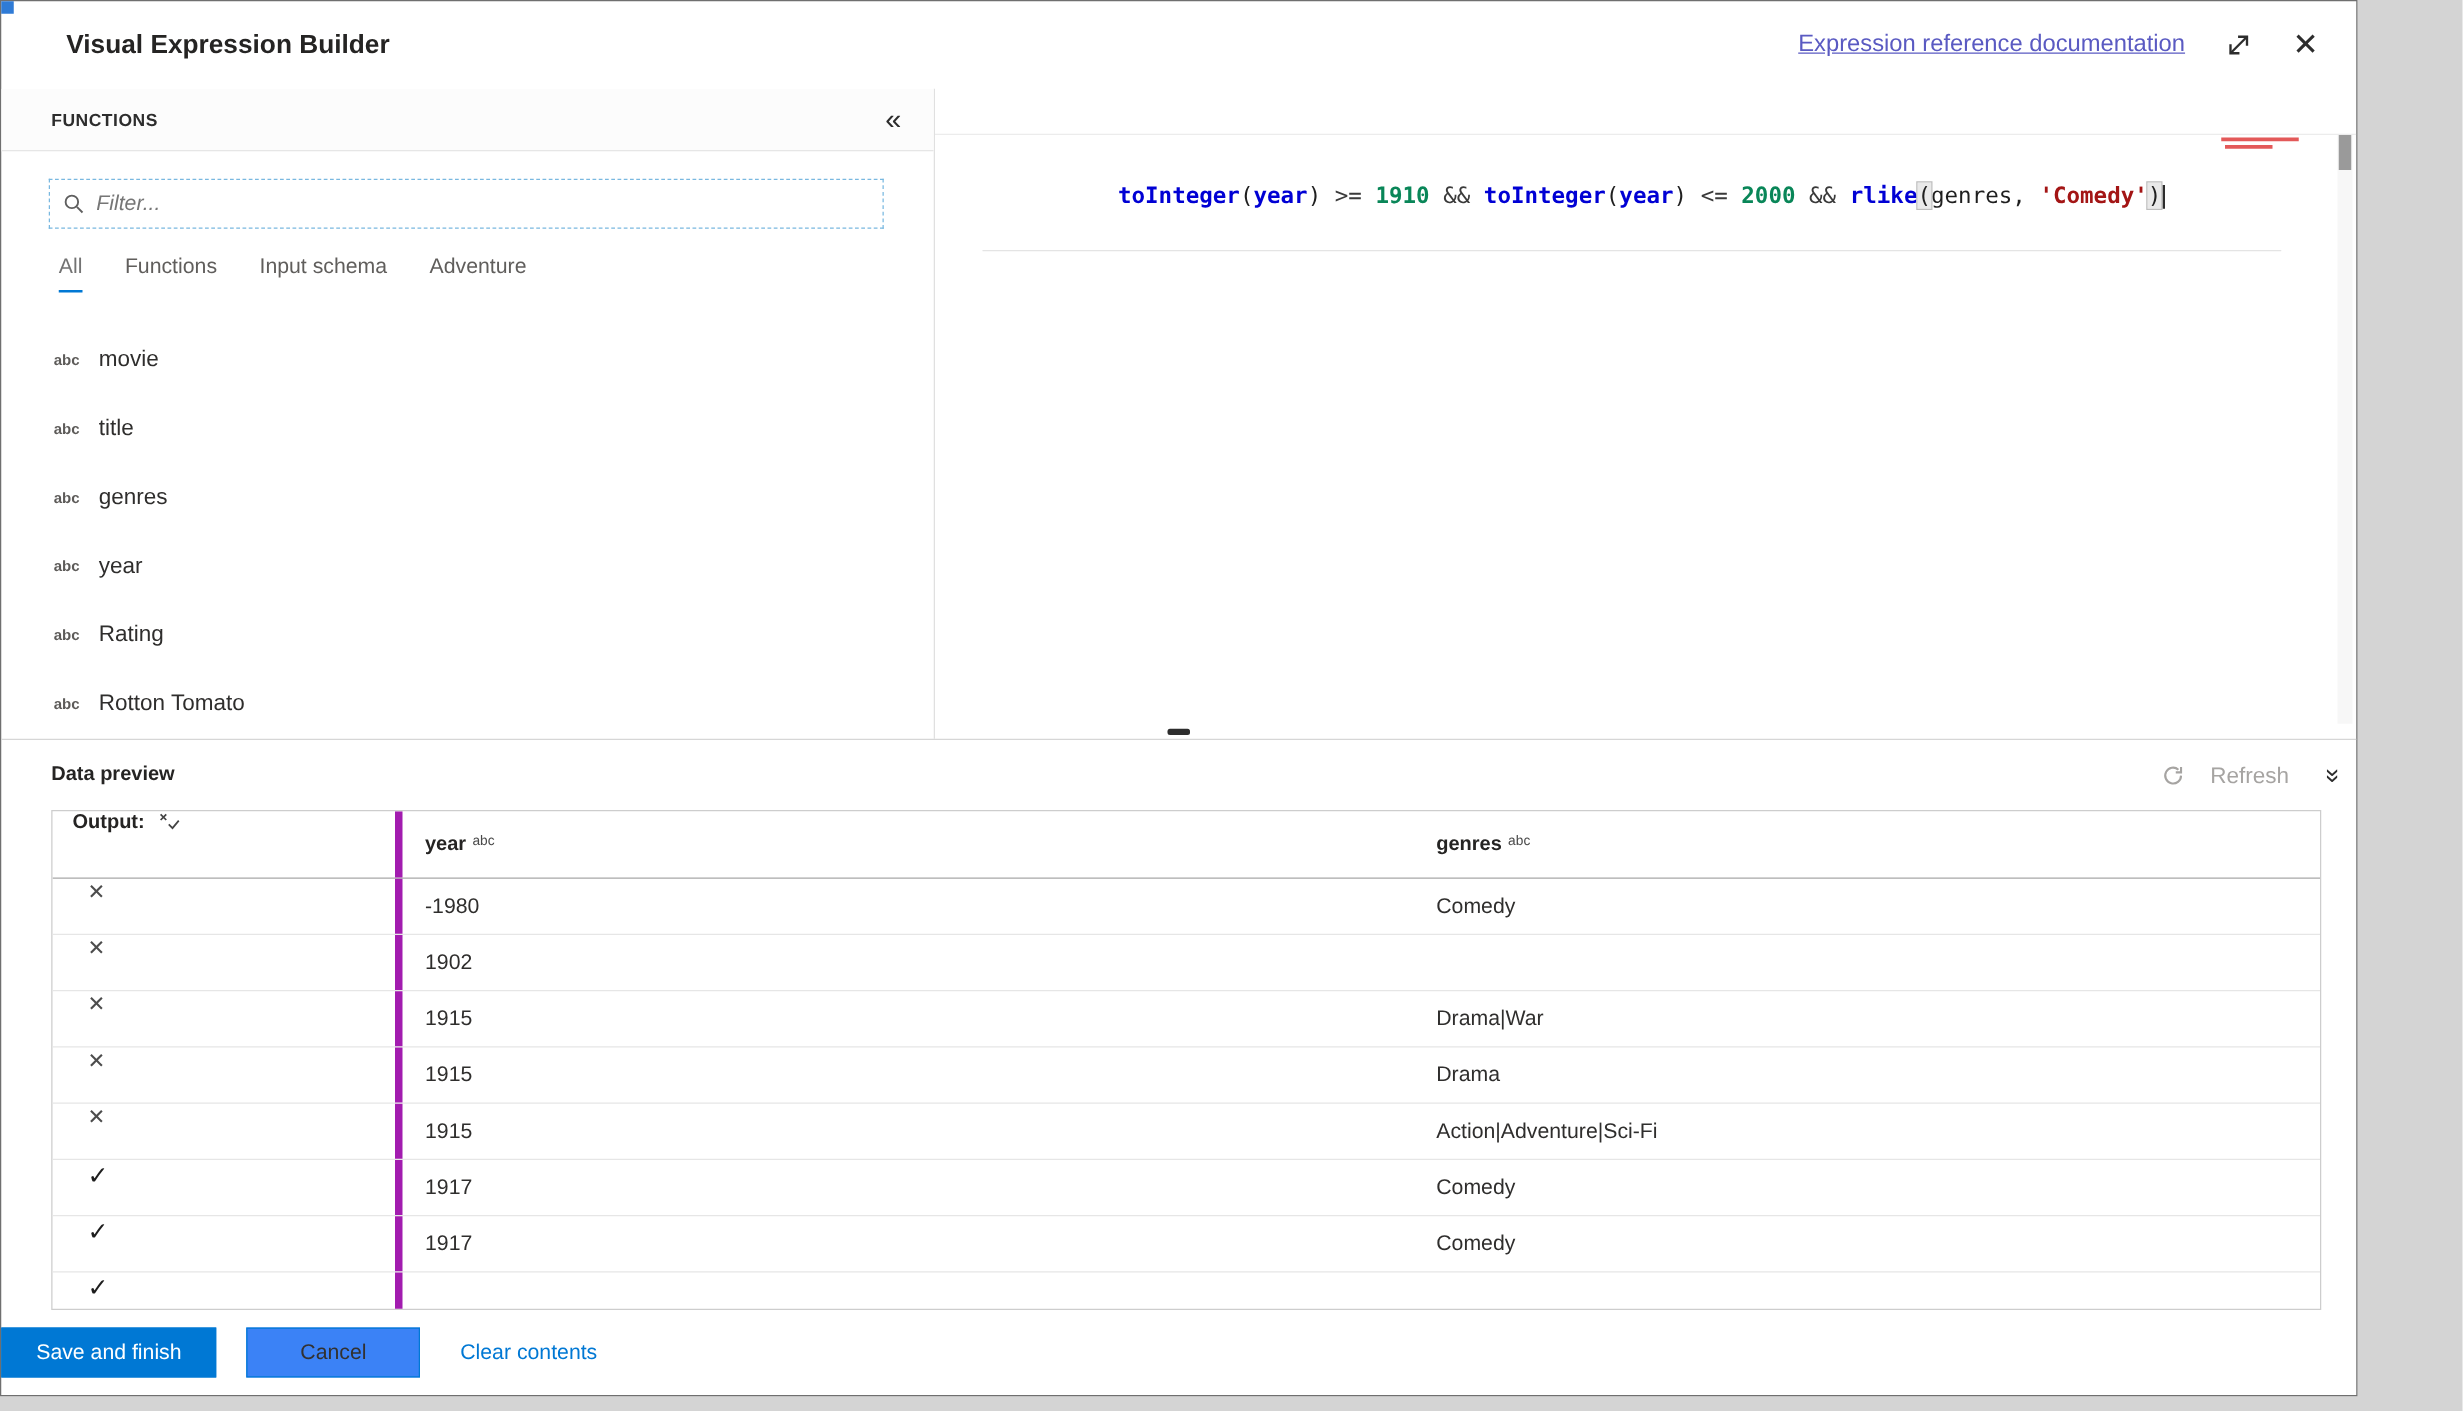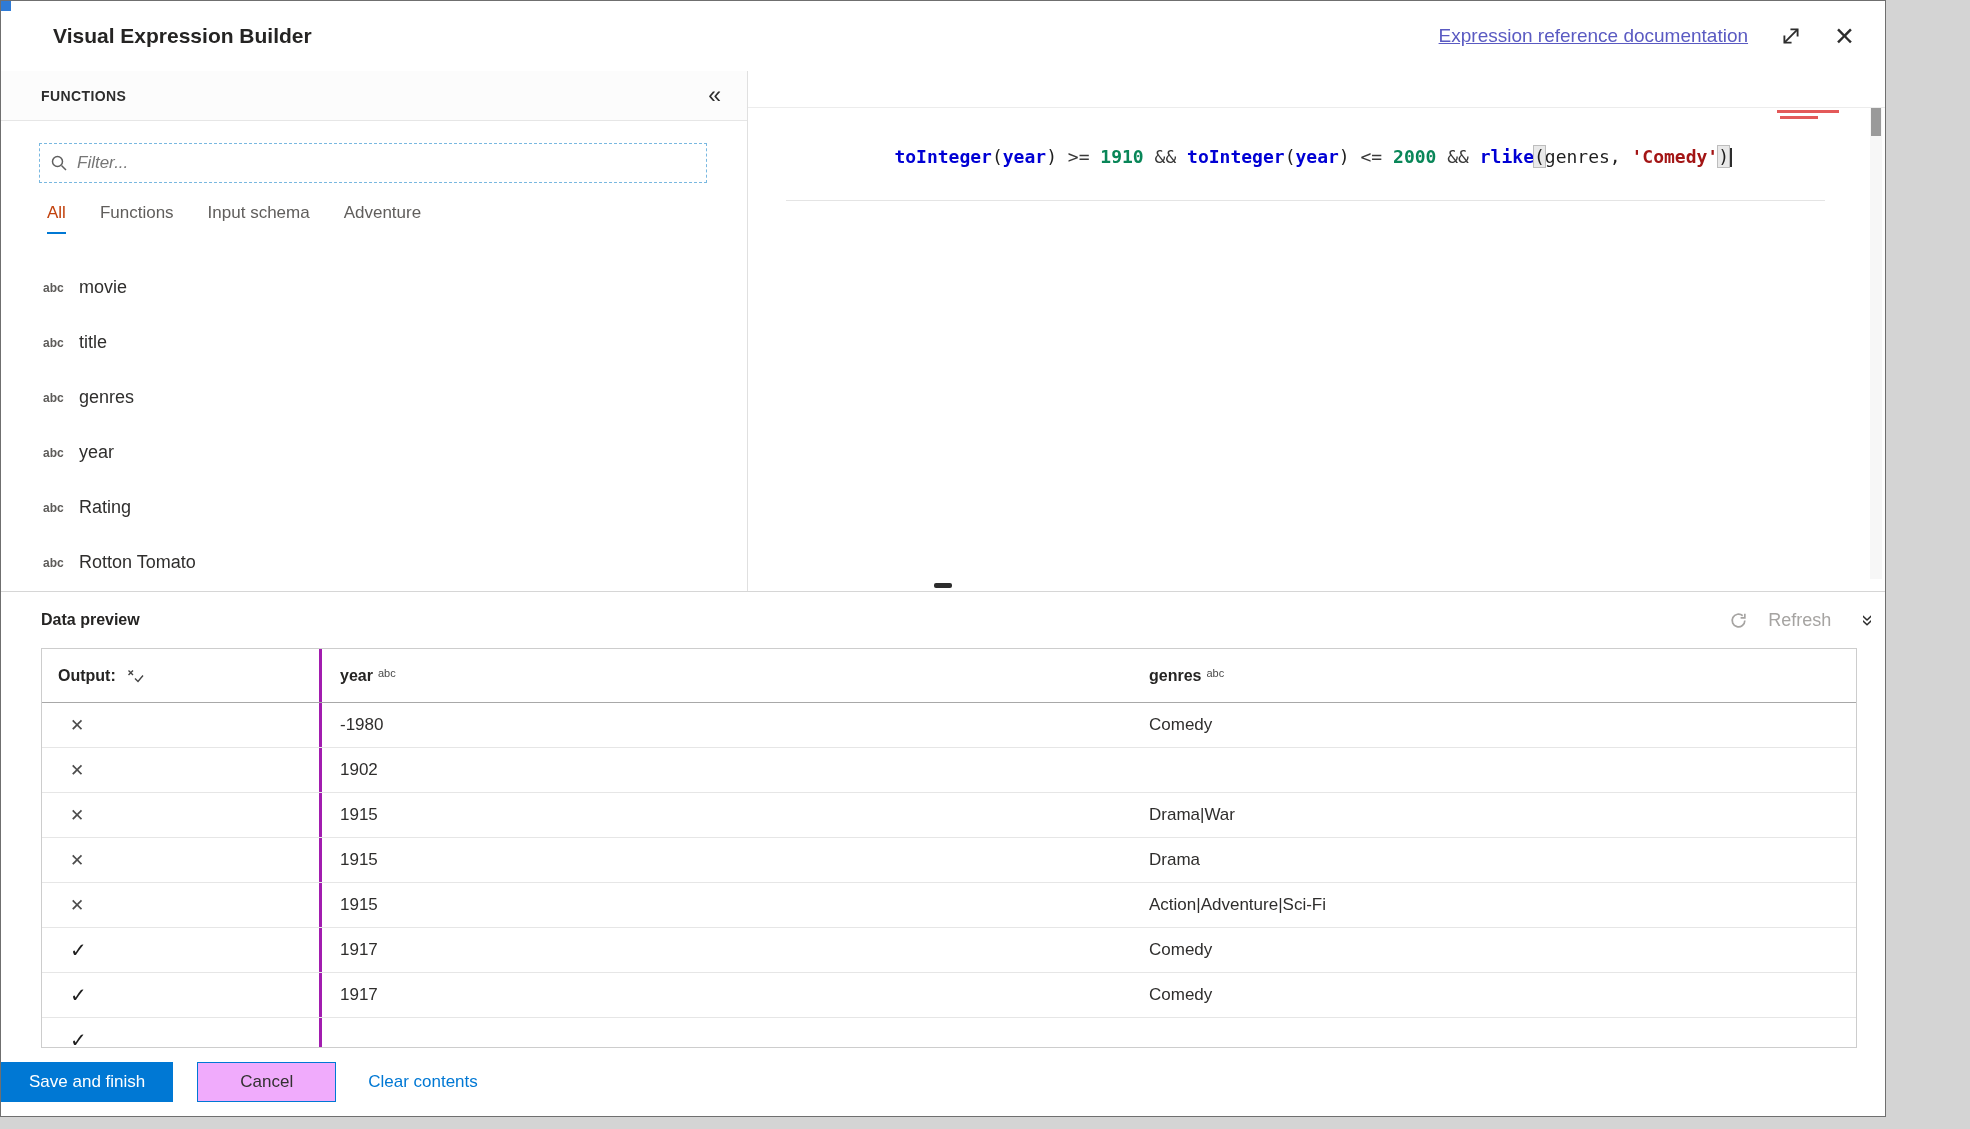--- a/index.html
+++ b/index.html
@@ -26,21 +26,21 @@
   .functions-header .label { font-size:14px; font-weight:700; letter-spacing:.4px; color:#2d2d2d; }
   .collapse-btn { margin-left:auto; font-size:23px; color:#2d2d2d; line-height:1; cursor:pointer; }
 
   .filter-box { margin:22px 40px 0 38px; height:40px; border:1px dashed #79b8e0;
                 display:flex; align-items:center; padding:0 10px; gap:9px; background:#fff;justify-content:space-between; }
   .filter-box input { flex:1; border:0; outline:0; font-size:17px; font-family:inherit; color:#333; background:transparent; }
   .filter-box input::placeholder { font-style:italic; color:#767676; }
 
   .tabs { display:flex; gap:34px; margin:20px 0 0 46px; }
   .tab { font-size:17px; color:#605e5c; padding-bottom:9px; cursor:pointer; }
-  .tab.active { color:#c2410c; border-bottom:2px solid var(--primary,#0078d4); }
+  .tab.active { color:#737373; border-bottom:2px solid var(--primary,#0078d4); }
 
   .fn-list { margin-top:26px; }
   .fn-item { height:55px; display:flex; align-items:center; padding-left:42px; cursor:pointer; }
   .abc-icon { width:36px; font-size:12px; font-weight:700; color:#5d5b59; }
   .fn-label { font-size:18px; color:#2f2e2d; }
 
   
   .editor-panel { flex:1; position:relative; overflow:hidden; }
   .editor-inner { margin-top:36px; border-top:1px solid #ececec; padding:8px 0 0 38px; }
   .code-line { font-family:"DejaVu Sans Mono","Liberation Mono",monospace; font-size:18px; line-height:27px;
@@ -66,36 +66,36 @@
 
   
   .preview-header { flex:none; height:56px; display:flex; align-items:center; padding:0 14px 0 40px; }
   .preview-title { font-size:16px; font-weight:700; color:var(--header-text,#252423); }
   .preview-actions { margin-left:auto; display:flex; align-items:center; gap:28px; }
   .refresh-btn { display:flex; align-items:center; gap:20px; color:#a6a4a2; font-size:18px; cursor:default; }
   .chevron-double-down { font-size:21px; color:#2d2d2d; transform:rotate(-90deg); cursor:pointer; line-height:1; }
 
   .table-wrap { margin:0 28px 0 40px; border:1px solid #cdcdcd; height:400px; overflow:hidden; }
   .thead { display:flex; height:54px; align-items:stretch; border-bottom:1px solid #a8a8a8; }
-  .c-output { width:280px; flex:none; display:flex; align-items:center; padding-left:16px; border-right:3px solid #a21caf; }
+  .c-output { width:280px; flex:none; display:flex; align-items:flex-start; padding-left:16px; border-right:6px solid #a21caf; }
   .c-year   { width:817px; flex:none; padding-left:18px; display:flex; align-items:center; }
   .c-genres { flex:1; padding-left:10px; display:flex; align-items:center; }
   .th { font-size:16px; font-weight:700; color:var(--header-text,#252423); }
   .th sup { font-size:11px; color:#4a4a4a; font-weight:400; margin-left:5px; position:relative; top:-3px; }
   .output-icon { margin-left:10px; }
   .trow { display:flex; height:45px; align-items:stretch; border-bottom:1px solid #e6e6e6; font-size:17px; color:#2f2e2d; }
   .mark { margin-left:12px; }
   .mark.cross { font-size:17px; color:#4d4d4d; }
   .mark.check { font-size:20px; color:#1d1d1d; }
 
   
   .footer { flex:1; display:flex; align-items:center; gap:24px; }
   button { font-family:inherit; font-size:17px; cursor:pointer; }
   .btn-primary { height:40px; padding:0 27px; background:var(--primary,#0078d4); border:1px solid var(--primary,#0078d4); color:#fff; }
-  .btn-secondary { height:40px; padding:0 42px; background:#f0abfc; border:1px solid var(--primary,#0078d4); color:#323130; }
+  .btn-secondary { height:40px; padding:0 42px; background:#3b82f6; border:1px solid var(--primary,#0078d4); color:#323130; }
   .link-clear { color:var(--primary,#0078d4); font-size:17px; margin-left:8px; cursor:pointer; text-decoration:none; }
 </style>
 </head>
 <body>
 
 <div class="dialog">
   <div class="corner-artifact"></div>
 
   <div class="titlebar">
     <h1>Visual Expression Builder</h1>

